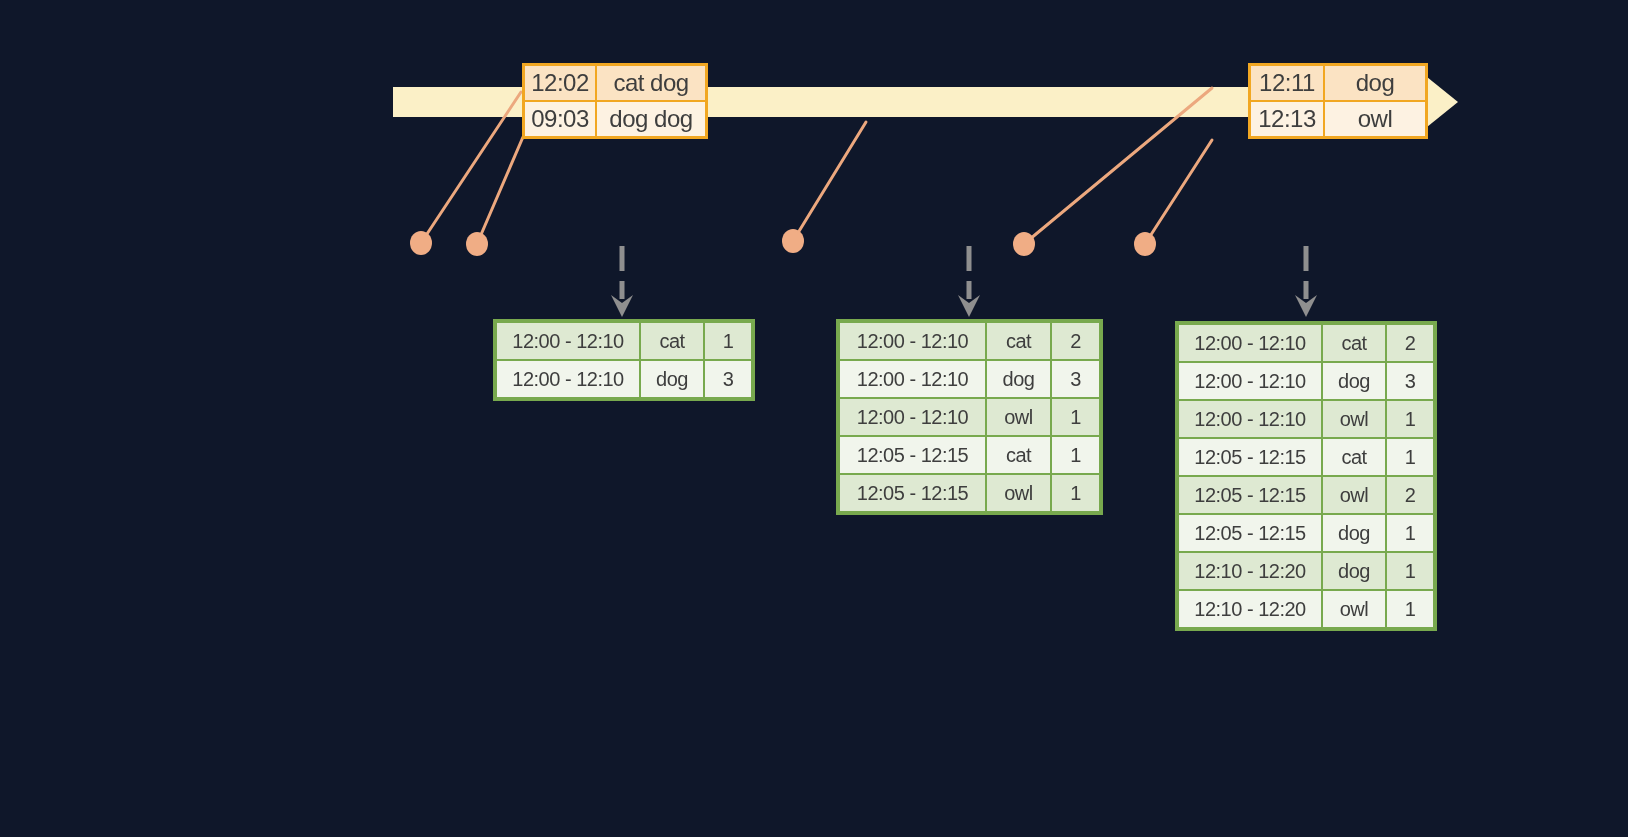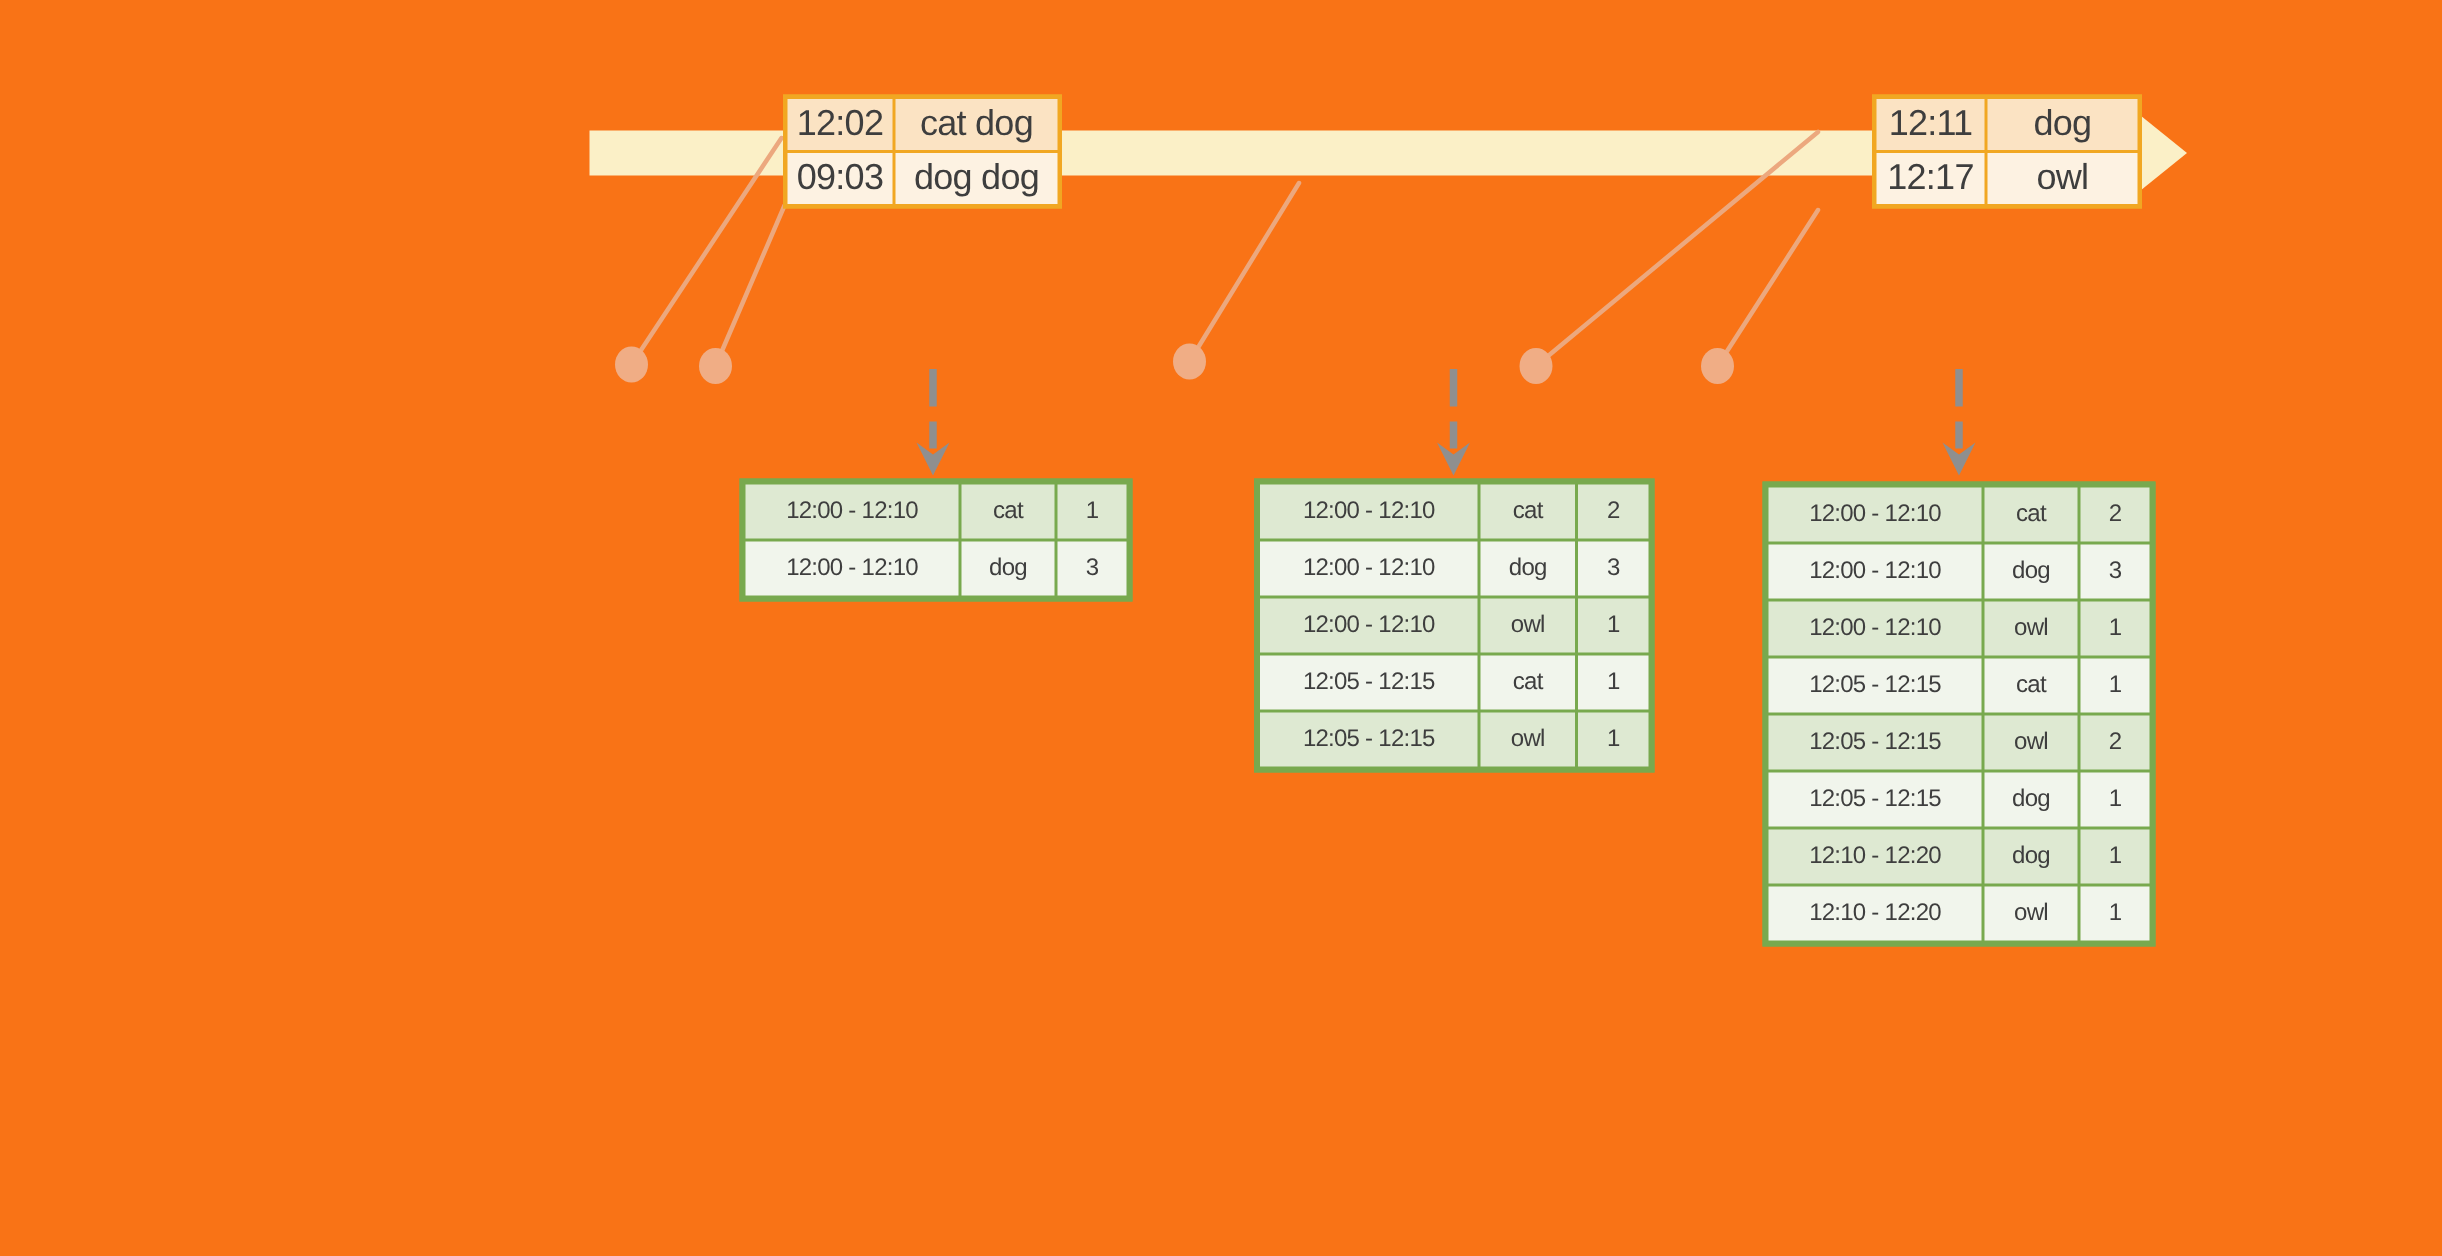--- a/index.html
+++ b/index.html
@@ -1,16 +1,16 @@
 <!DOCTYPE html>
 <html><head>
 <meta charset="utf-8">
 <style>
   html,body{margin:0;padding:0;background:#000;}
-  .canvas{position:relative;width:1628px;height:837px;background:#f97316;overflow:hidden;
+  .canvas{position:relative;width:1628px;height:837px;background:#0f172a;overflow:hidden;
           font-family:"Liberation Sans", sans-serif;}
   svg.overlay{position:absolute;left:0;top:0;z-index:1;}
 
   
   .etable{position:absolute;display:grid;gap:2px;background:#F1A722;border:3px solid #F1A722;
           grid-auto-rows:34px;z-index:2;}
   .e1{grid-template-columns:70px 108px;}
   .e2{grid-template-columns:82px 111px;}
   .e3{grid-template-columns:72px 100px;}
   .erow{display:contents;}
@@ -21,21 +21,21 @@
   .etable.single .ecell{background:#FCE8D0;}
 
   
   .gtable{position:absolute;display:grid;gap:2px;background:#78A94E;border:4px solid #78A94E;
           grid-auto-rows:36px;z-index:2;}
   .ga{grid-template-columns:142px 62px 46px;}
   .gb{grid-template-columns:145px 63px 47px;}
   .gc{grid-template-columns:142px 62px 46px;}
   .grow{display:contents;}
   .gcell{display:flex;align-items:center;justify-content:center;
-         font-size:16px;color:#3E3E3E;letter-spacing:-0.5px;white-space:nowrap;}
+         font-size:20px;color:#3E3E3E;letter-spacing:-0.5px;white-space:nowrap;}
   .grow:nth-child(odd) .gcell{background:#DEE9D2;}
   .grow:nth-child(even) .gcell{background:#F1F5EC;}
 </style>
 </head>
 <body>
 
 <div class="canvas">
 
   <svg class="overlay" width="1628" height="837" viewBox="0 0 1628 837">
 
@@ -87,21 +87,21 @@
     </div>
 
 
   <div class="etable e3" style="left:1248px;top:63px;">
 
   <div class="erow">
       <div class="ecell">12:11</div>
       <div class="ecell">dog</div>
     </div>
       <div class="erow">
-      <div class="ecell">12:17</div>
+      <div class="ecell">12:13</div>
       <div class="ecell">owl</div>
     </div>
     </div>
 
   <div class="gtable ga" style="left:493px;top:319px;">
 
   <div class="grow">
       <div class="gcell">12:00 - 12:10</div>
       <div class="gcell">cat</div>
       <div class="gcell">1</div>

